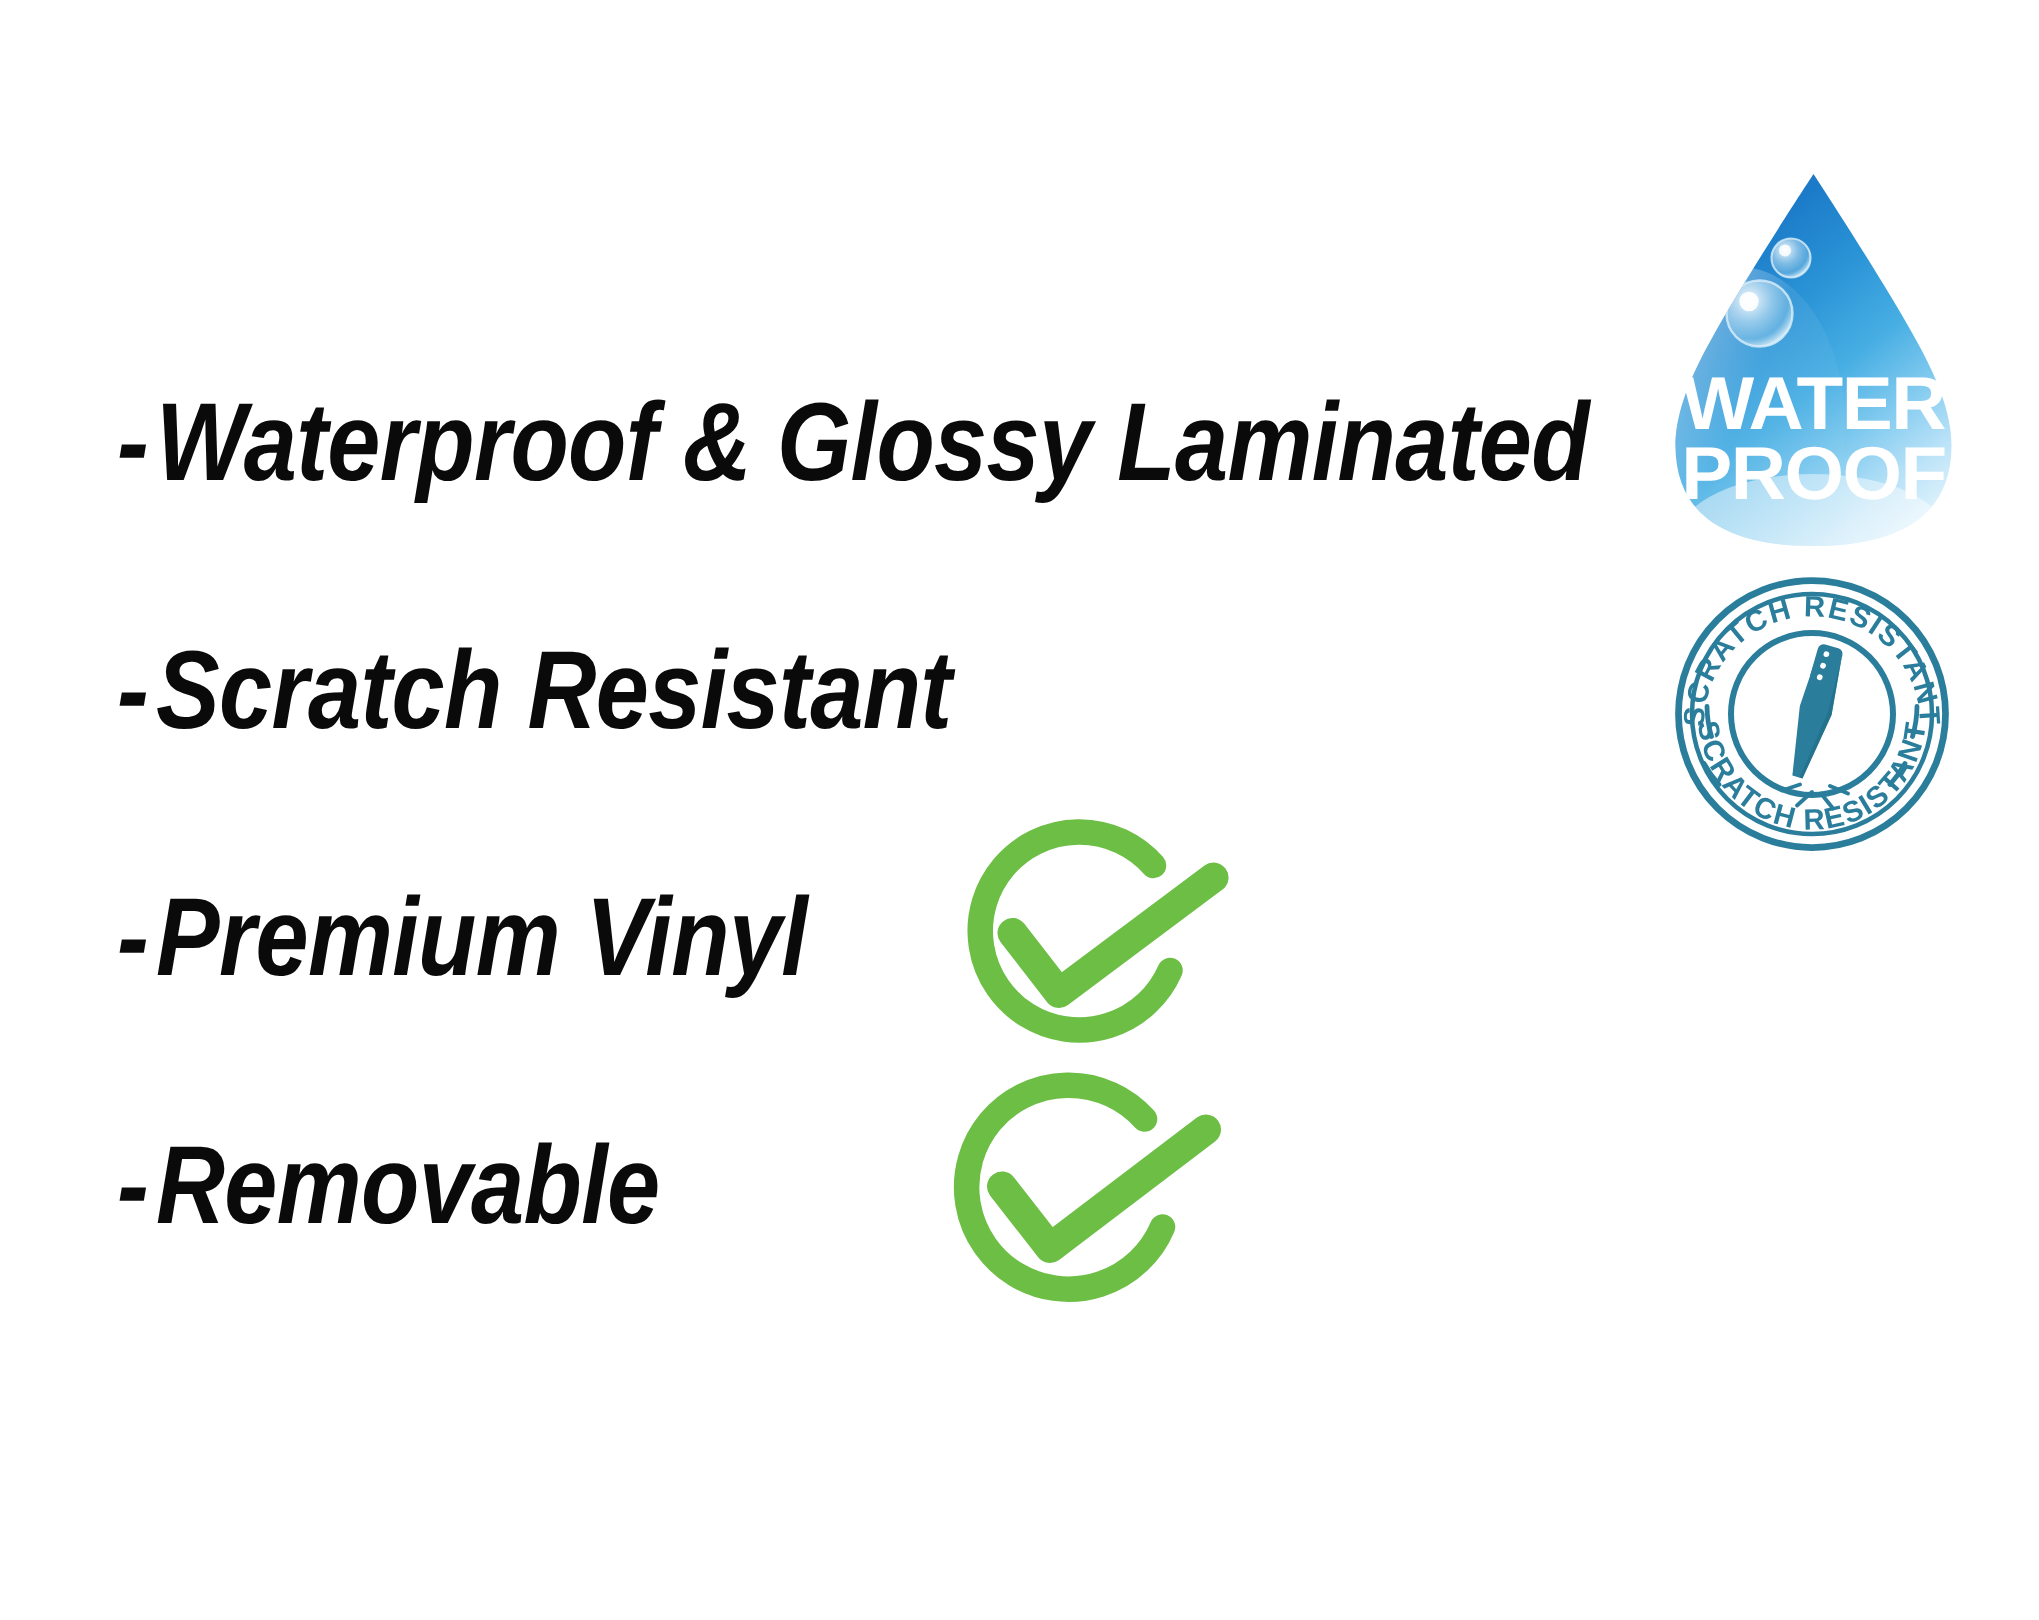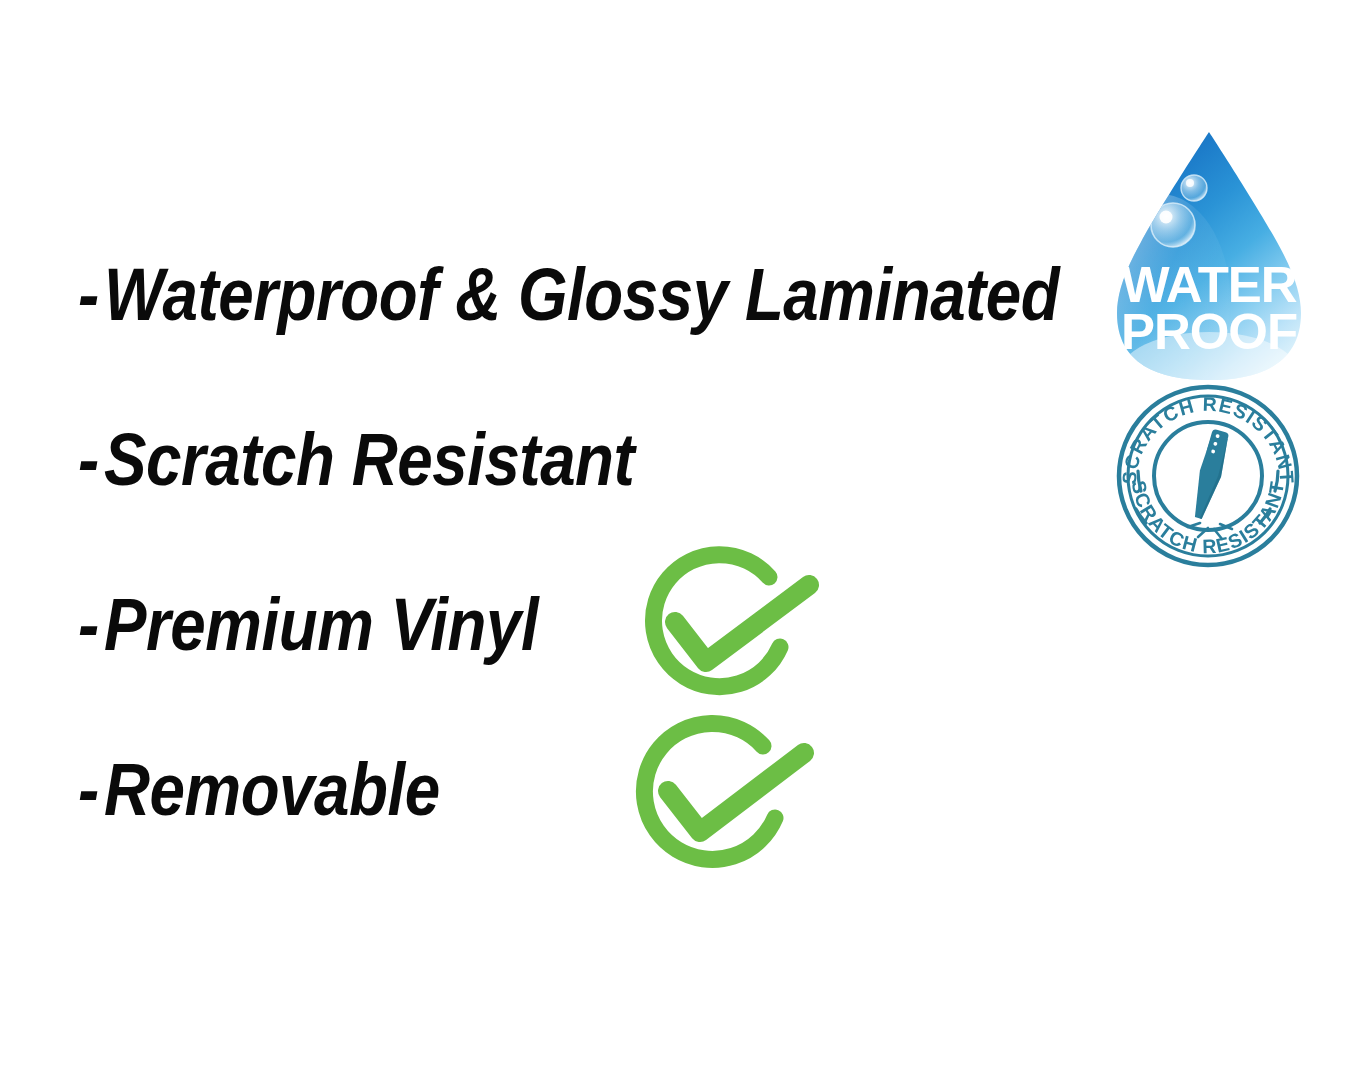--- a/index.html
+++ b/index.html
@@ -62,21 +62,21 @@
   .feature-row.r2 .label { font-size: 74px; }
   .feature-row.r3 .dash,
   .feature-row.r3 .label { font-size: 74px; }
 
   
   .badge {
     position: absolute;
   }
   .badge-waterproof {
     left: 1105px;
-    top: 124px;
+    top: 108px;
     width: 208px;
     height: 262px;
   }
   .badge-scratch {
     left: 1110px;
     top: 383px;
     width: 196px;
     height: 186px;
   }
 

